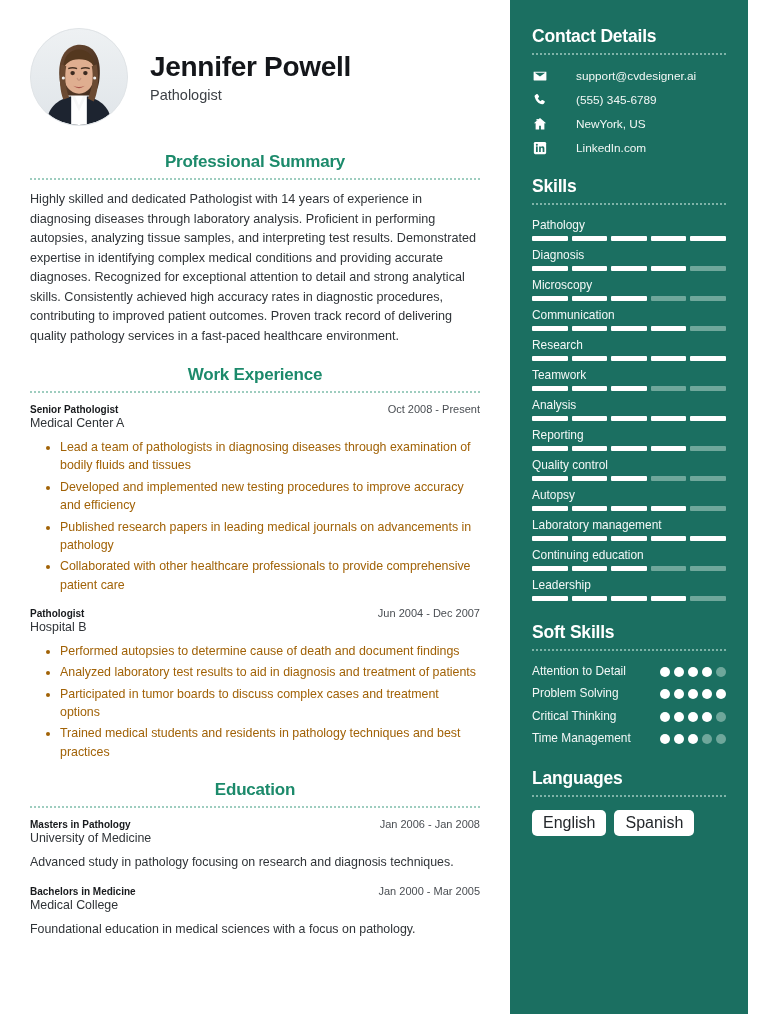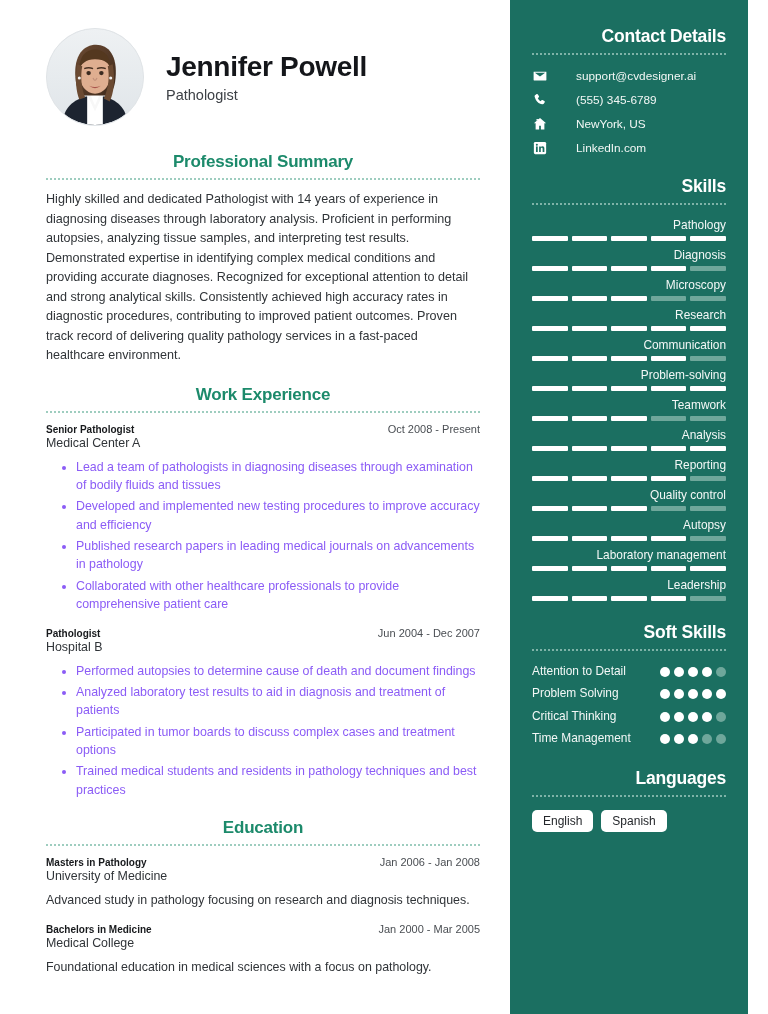--- a/index.html
+++ b/index.html
@@ -16,21 +16,21 @@
     width: 768px;
     height: 1014px;
     display: flex;
     background: #ffffff;
     overflow: hidden;
   }
 
   
   .main {
     width: 510px;
-    padding: 28px 30px 0 46px;
+    padding: 28px 30px 0 30px;
     background: #ffffff;
   }
 
   .header-row {
     display: flex;
     align-items: center;
     gap: 22px;
     margin-bottom: 26px;
   }
 
@@ -110,31 +110,30 @@
     margin-top: 8px;
   }
 
   ul.bullets {
     margin: 8px 0 0 0;
     padding-left: 30px;
   }
   ul.bullets li {
     font-size: 12.4px;
     line-height: 1.48;
-    color: #8b5cf6;
+    color: #a16207;
     margin-bottom: 3px;
   }
 
   
   .sidebar {
     width: 238px;
     background: #1b6f61;
     color: #ffffff;
     padding: 26px 22px 12px 22px;
-    text-align: right;
   }
 
   .side-title {
     font-size: 17.5px;
     font-weight: bold;
     color: #ffffff;
     letter-spacing: -0.2px;
     margin-bottom: 6px;
   }
   .side-divider {
@@ -201,21 +200,21 @@
     border-radius: 50%;
     background: #6fa79b;
   }
   .dot.on { background: #ffffff; }
 
   
   .lang-wrap { display: flex; flex-wrap: wrap; gap: 8px; }
   .lang-chip {
     background: #ffffff;
     color: #24272b;
-    font-size: 12px;
+    font-size: 16px;
     padding: 4px 11px;
     border-radius: 5px;
   }
 </style>
 </head>
 <body>
 
 <div class="page">
 
   <div class="main">
@@ -400,50 +399,40 @@
             <div class="skill-name">Microscopy</div>
             <div class="skill-bar">
               <span class="seg on"></span>
               <span class="seg on"></span>
               <span class="seg on"></span>
               <span class="seg"></span>
               <span class="seg"></span>
             </div>
           </div>
           <div class="skill-row">
+            <div class="skill-name">Communication</div>
+            <div class="skill-bar">
+              <span class="seg on"></span>
+              <span class="seg on"></span>
+              <span class="seg on"></span>
+              <span class="seg on"></span>
+              <span class="seg"></span>
+            </div>
+          </div>
+          <div class="skill-row">
             <div class="skill-name">Research</div>
             <div class="skill-bar">
               <span class="seg on"></span>
               <span class="seg on"></span>
               <span class="seg on"></span>
               <span class="seg on"></span>
               <span class="seg on"></span>
             </div>
           </div>
           <div class="skill-row">
-            <div class="skill-name">Communication</div>
-            <div class="skill-bar">
-              <span class="seg on"></span>
-              <span class="seg on"></span>
-              <span class="seg on"></span>
-              <span class="seg on"></span>
-              <span class="seg"></span>
-            </div>
-          </div>
-          <div class="skill-row">
-            <div class="skill-name">Problem-solving</div>
-            <div class="skill-bar">
-              <span class="seg on"></span>
-              <span class="seg on"></span>
-              <span class="seg on"></span>
-              <span class="seg on"></span>
-              <span class="seg on"></span>
-            </div>
-          </div>
-          <div class="skill-row">
             <div class="skill-name">Teamwork</div>
             <div class="skill-bar">
               <span class="seg on"></span>
               <span class="seg on"></span>
               <span class="seg on"></span>
               <span class="seg"></span>
               <span class="seg"></span>
             </div>
           </div>
           <div class="skill-row">
@@ -487,20 +476,30 @@
             </div>
           </div>
           <div class="skill-row">
             <div class="skill-name">Laboratory management</div>
             <div class="skill-bar">
               <span class="seg on"></span>
               <span class="seg on"></span>
               <span class="seg on"></span>
               <span class="seg on"></span>
               <span class="seg on"></span>
+            </div>
+          </div>
+          <div class="skill-row">
+            <div class="skill-name">Continuing education</div>
+            <div class="skill-bar">
+              <span class="seg on"></span>
+              <span class="seg on"></span>
+              <span class="seg on"></span>
+              <span class="seg"></span>
+              <span class="seg"></span>
             </div>
           </div>
           <div class="skill-row">
             <div class="skill-name">Leadership</div>
             <div class="skill-bar">
               <span class="seg on"></span>
               <span class="seg on"></span>
               <span class="seg on"></span>
               <span class="seg on"></span>
               <span class="seg"></span>

